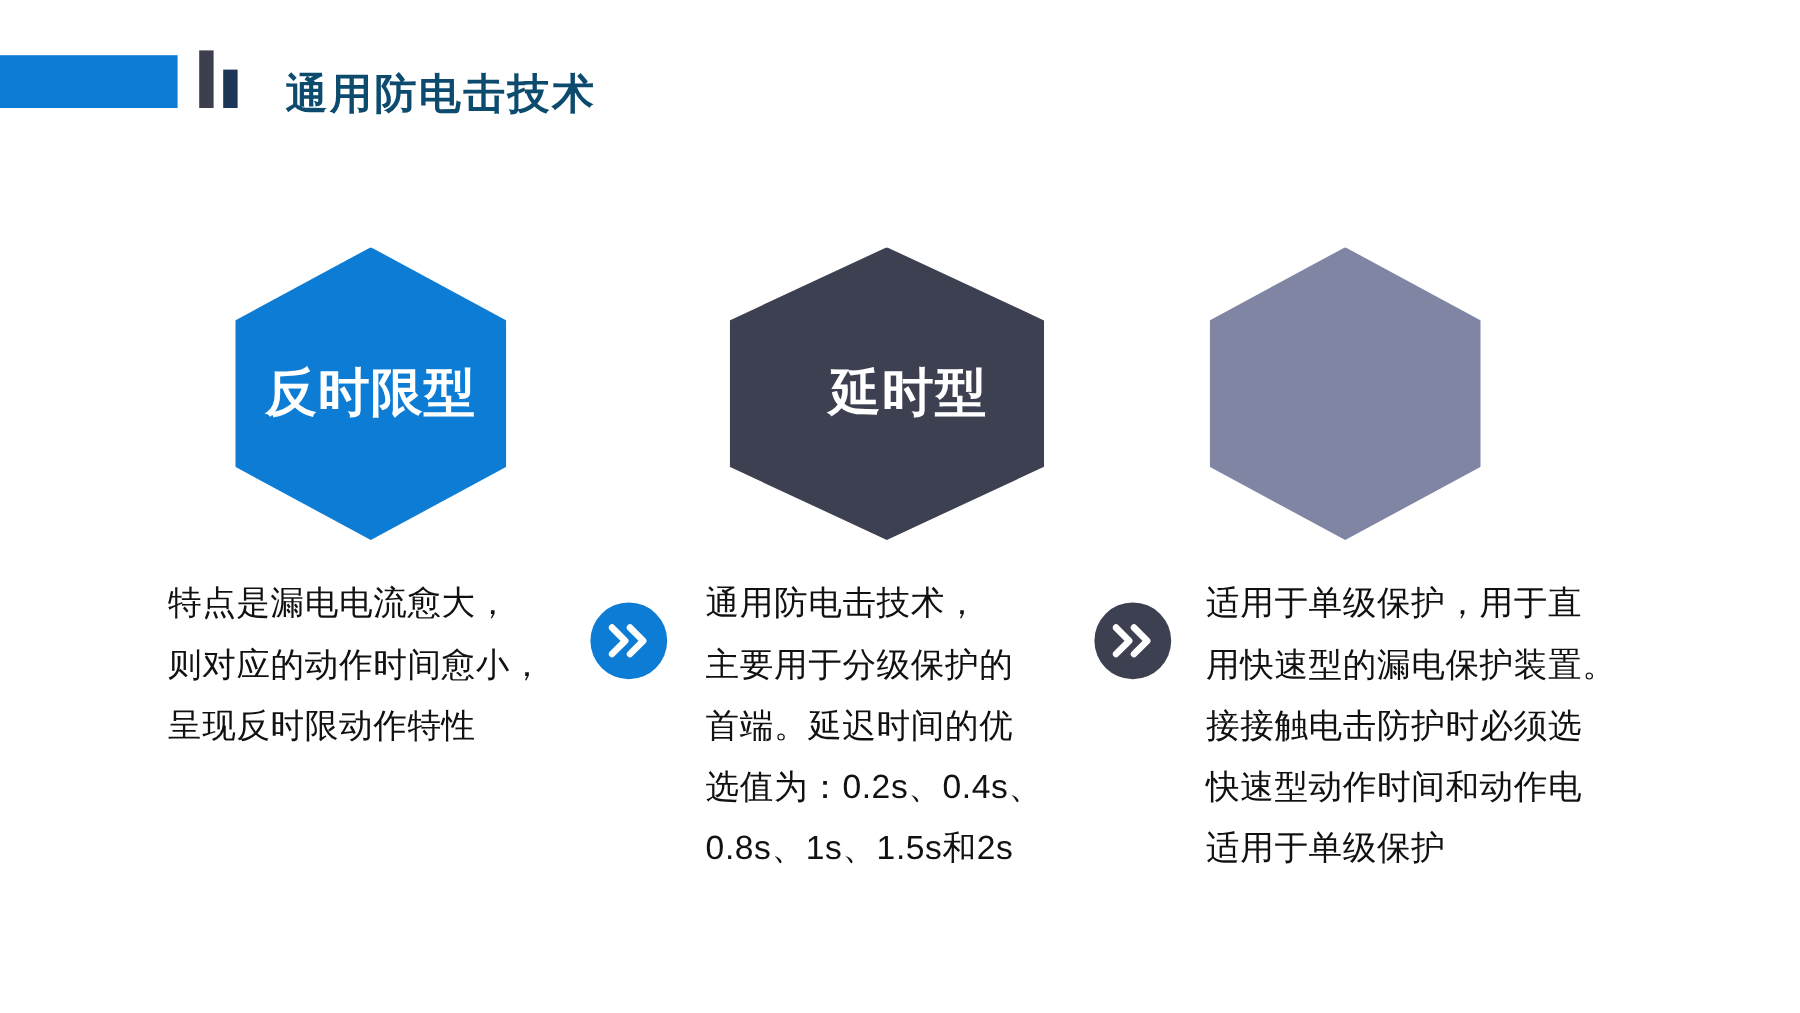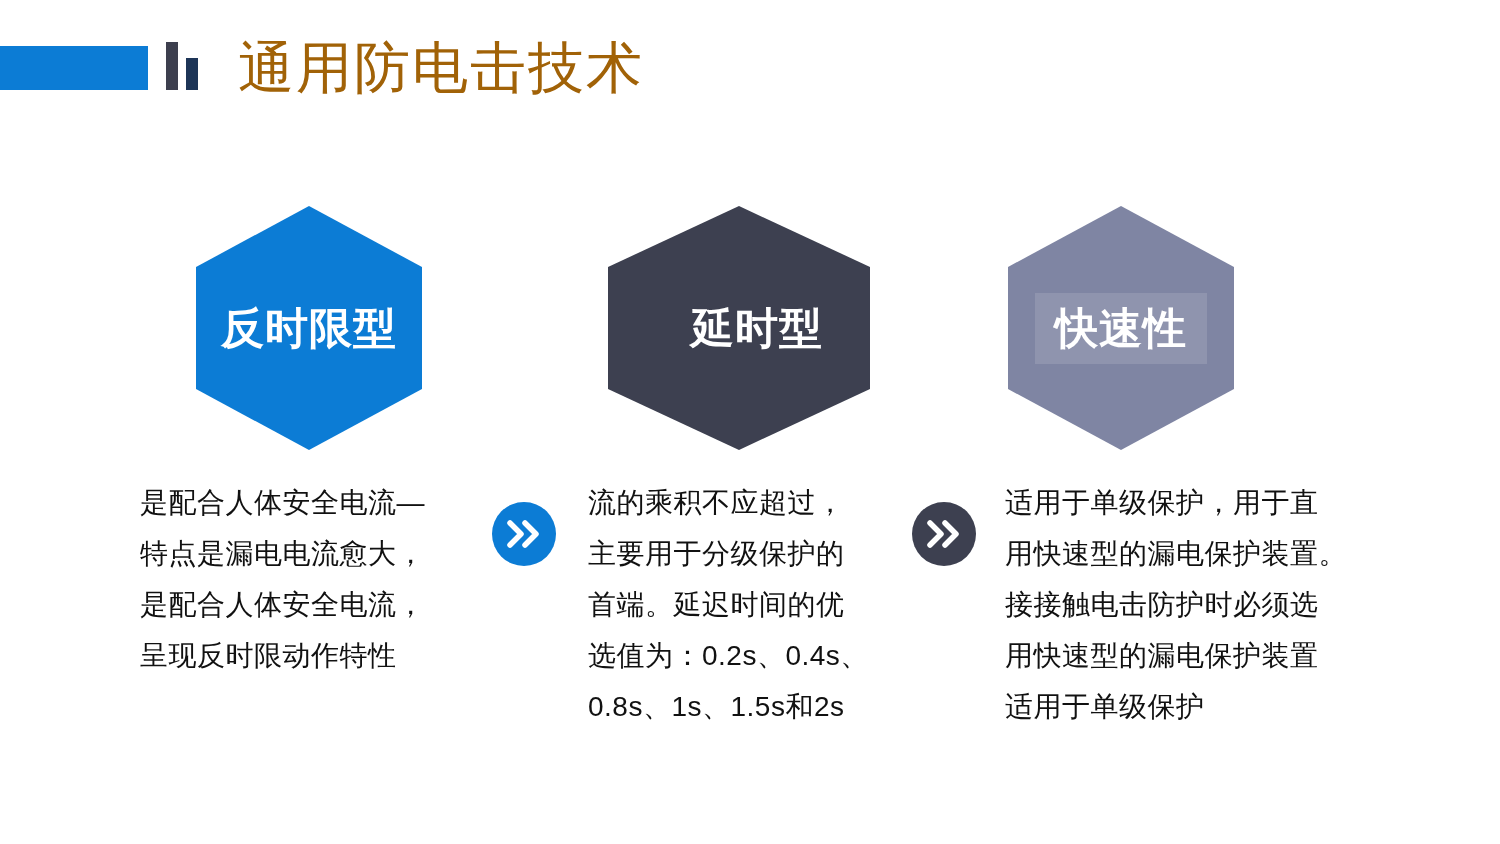--- a/index.html
+++ b/index.html
@@ -48,23 +48,23 @@
   }
   .tick-navy {
     width: 12px;
     height: 32px;
     background: #1d3557;
     margin-left: 8px;
   }
   .header-title {
     margin-left: 40px;
     margin-bottom: -2px;
-    font-size: 56px;
-    font-weight: normal;
-    color: #a16207;
+    font-size: 35px;
+    font-weight: bold;
+    color: #0c4a6e;
     letter-spacing: 2px;
     line-height: 1;
     white-space: nowrap;
   }
 
   
   .hex-row {
     position: absolute;
     left: 0;
     top: 206px;
@@ -169,23 +169,20 @@
 
     <div class="hex hex-2">
       <div class="hex-shape"></div>
       <div class="hex-label-wrap">
         <div class="hex-label">延时型</div>
       </div>
     </div>
 
     <div class="hex hex-3">
       <div class="hex-shape"></div>
-      <div class="hex-label-wrap">
-        <div class="hex-label">快速性</div>
-      </div>
     </div>
 
   </div>
 
   <div class="chev chev-1">
     <svg width="34" height="30" viewBox="0 0 34 30" aria-hidden="true">
       <path d="M3 4 L14 15 L3 26" fill="none" stroke="#ffffff" stroke-width="5.5" stroke-linecap="round" stroke-linejoin="round"></path>
       <path d="M18 4 L29 15 L18 26" fill="none" stroke="#ffffff" stroke-width="5.5" stroke-linecap="round" stroke-linejoin="round"></path>
     </svg>
   </div>
@@ -193,37 +190,36 @@
   <div class="chev chev-2">
     <svg width="34" height="30" viewBox="0 0 34 30" aria-hidden="true">
       <path d="M3 4 L14 15 L3 26" fill="none" stroke="#ffffff" stroke-width="5.5" stroke-linecap="round" stroke-linejoin="round"></path>
       <path d="M18 4 L29 15 L18 26" fill="none" stroke="#ffffff" stroke-width="5.5" stroke-linecap="round" stroke-linejoin="round"></path>
     </svg>
   </div>
 
   <div class="cols">
 
     <div class="col col-1">
-      <p>是配合人体安全电流—</p>
       <p>特点是漏电电流愈大，</p>
-      <p>是配合人体安全电流，</p>
+      <p>则对应的动作时间愈小，</p>
       <p>呈现反时限动作特性</p>
     </div>
 
     <div class="col col-2">
-      <p>流的乘积不应超过，</p>
+      <p>通用防电击技术，</p>
       <p>主要用于分级保护的</p>
       <p>首端。延迟时间的优</p>
       <p>选值为：0.2s、0.4s、</p>
       <p>0.8s、1s、1.5s和2s</p>
     </div>
 
     <div class="col col-3">
       <p>适用于单级保护，用于直</p>
       <p>用快速型的漏电保护装置。</p>
       <p>接接触电击防护时必须选</p>
-      <p>用快速型的漏电保护装置</p>
+      <p>快速型动作时间和动作电</p>
       <p>适用于单级保护</p>
     </div>
 
   </div>
 
 </div>
 
 </body></html>

